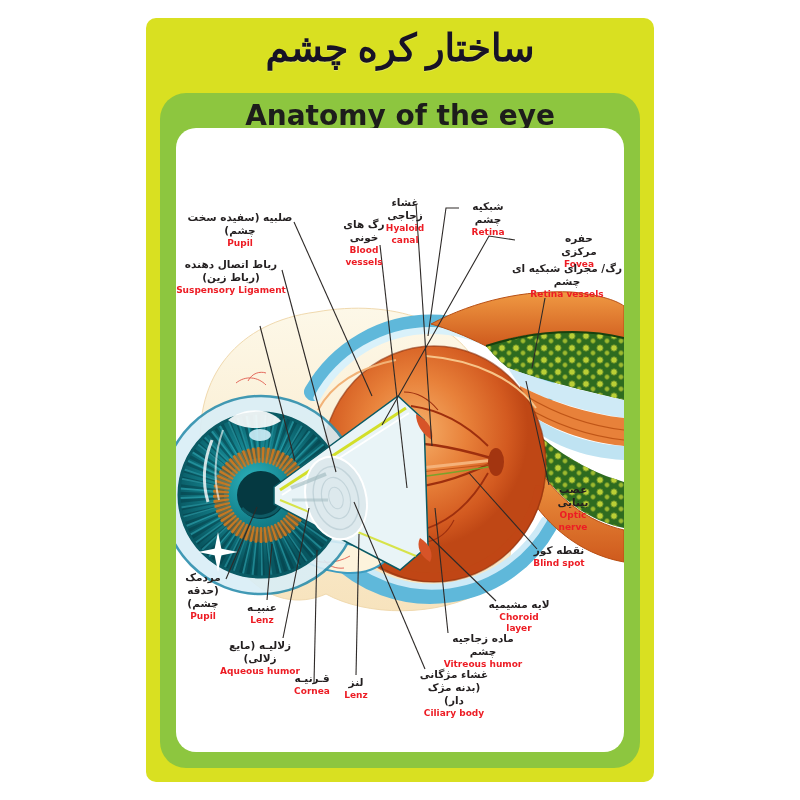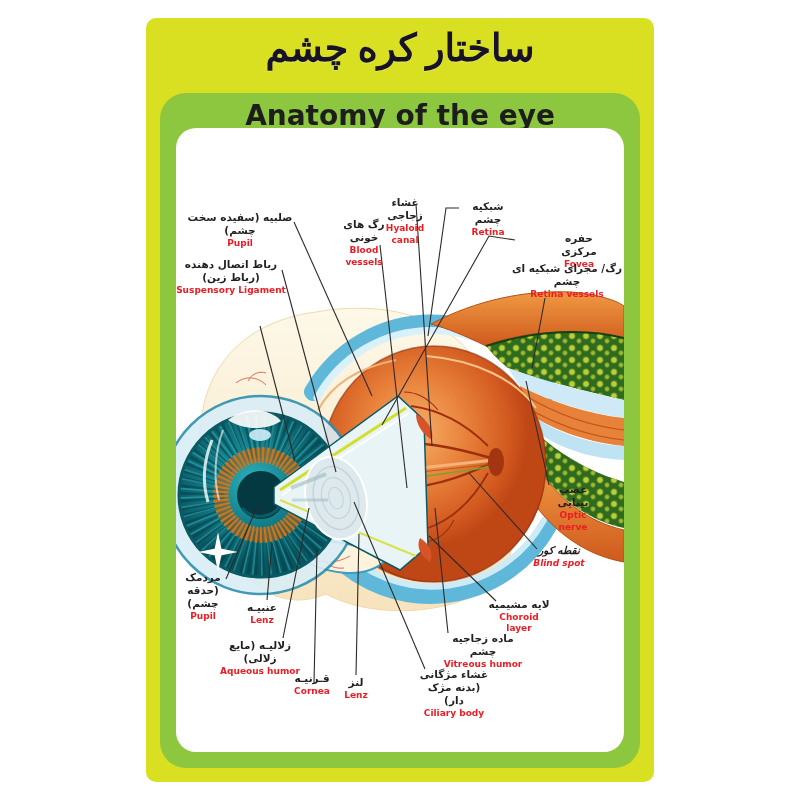--- a/index.html
+++ b/index.html
@@ -36,21 +36,21 @@
   
   .l-0{left:8px;top:83px;width:112px;}
   .l-1{left:0px;top:130px;width:110px;}
   .l-2{left:0px;top:160px;width:94px;}
   .l-3{left:196px;top:68px;width:66px;}
   .l-4{left:154px;top:90px;width:68px;}
   .l-5{left:283px;top:72px;width:58px;}
   .l-6{left:340px;top:104px;width:48px;margin-left:39px;}
   .l-7{left:334px;top:134px;width:114px;}
   .l-8{left:368px;top:355px;width:58px;}
-  .l-9{left:356px;top:416px;width:54px;font-style:italic;}
+  .l-9{left:356px;top:416px;width:54px;}
   .l-10{left:312px;top:470px;width:62px;}
   .l-11{left:266px;top:504px;width:82px;}
   .l-12{left:240px;top:540px;width:76px;}
   .l-13{left:164px;top:548px;width:32px;}
   .l-14{left:114px;top:544px;width:44px;}
   .l-15{left:42px;top:511px;width:84px;}
   .l-16{left:66px;top:473px;width:40px;}
   .l-17{left:0px;top:443px;width:54px;}
 </style>
 </head>

